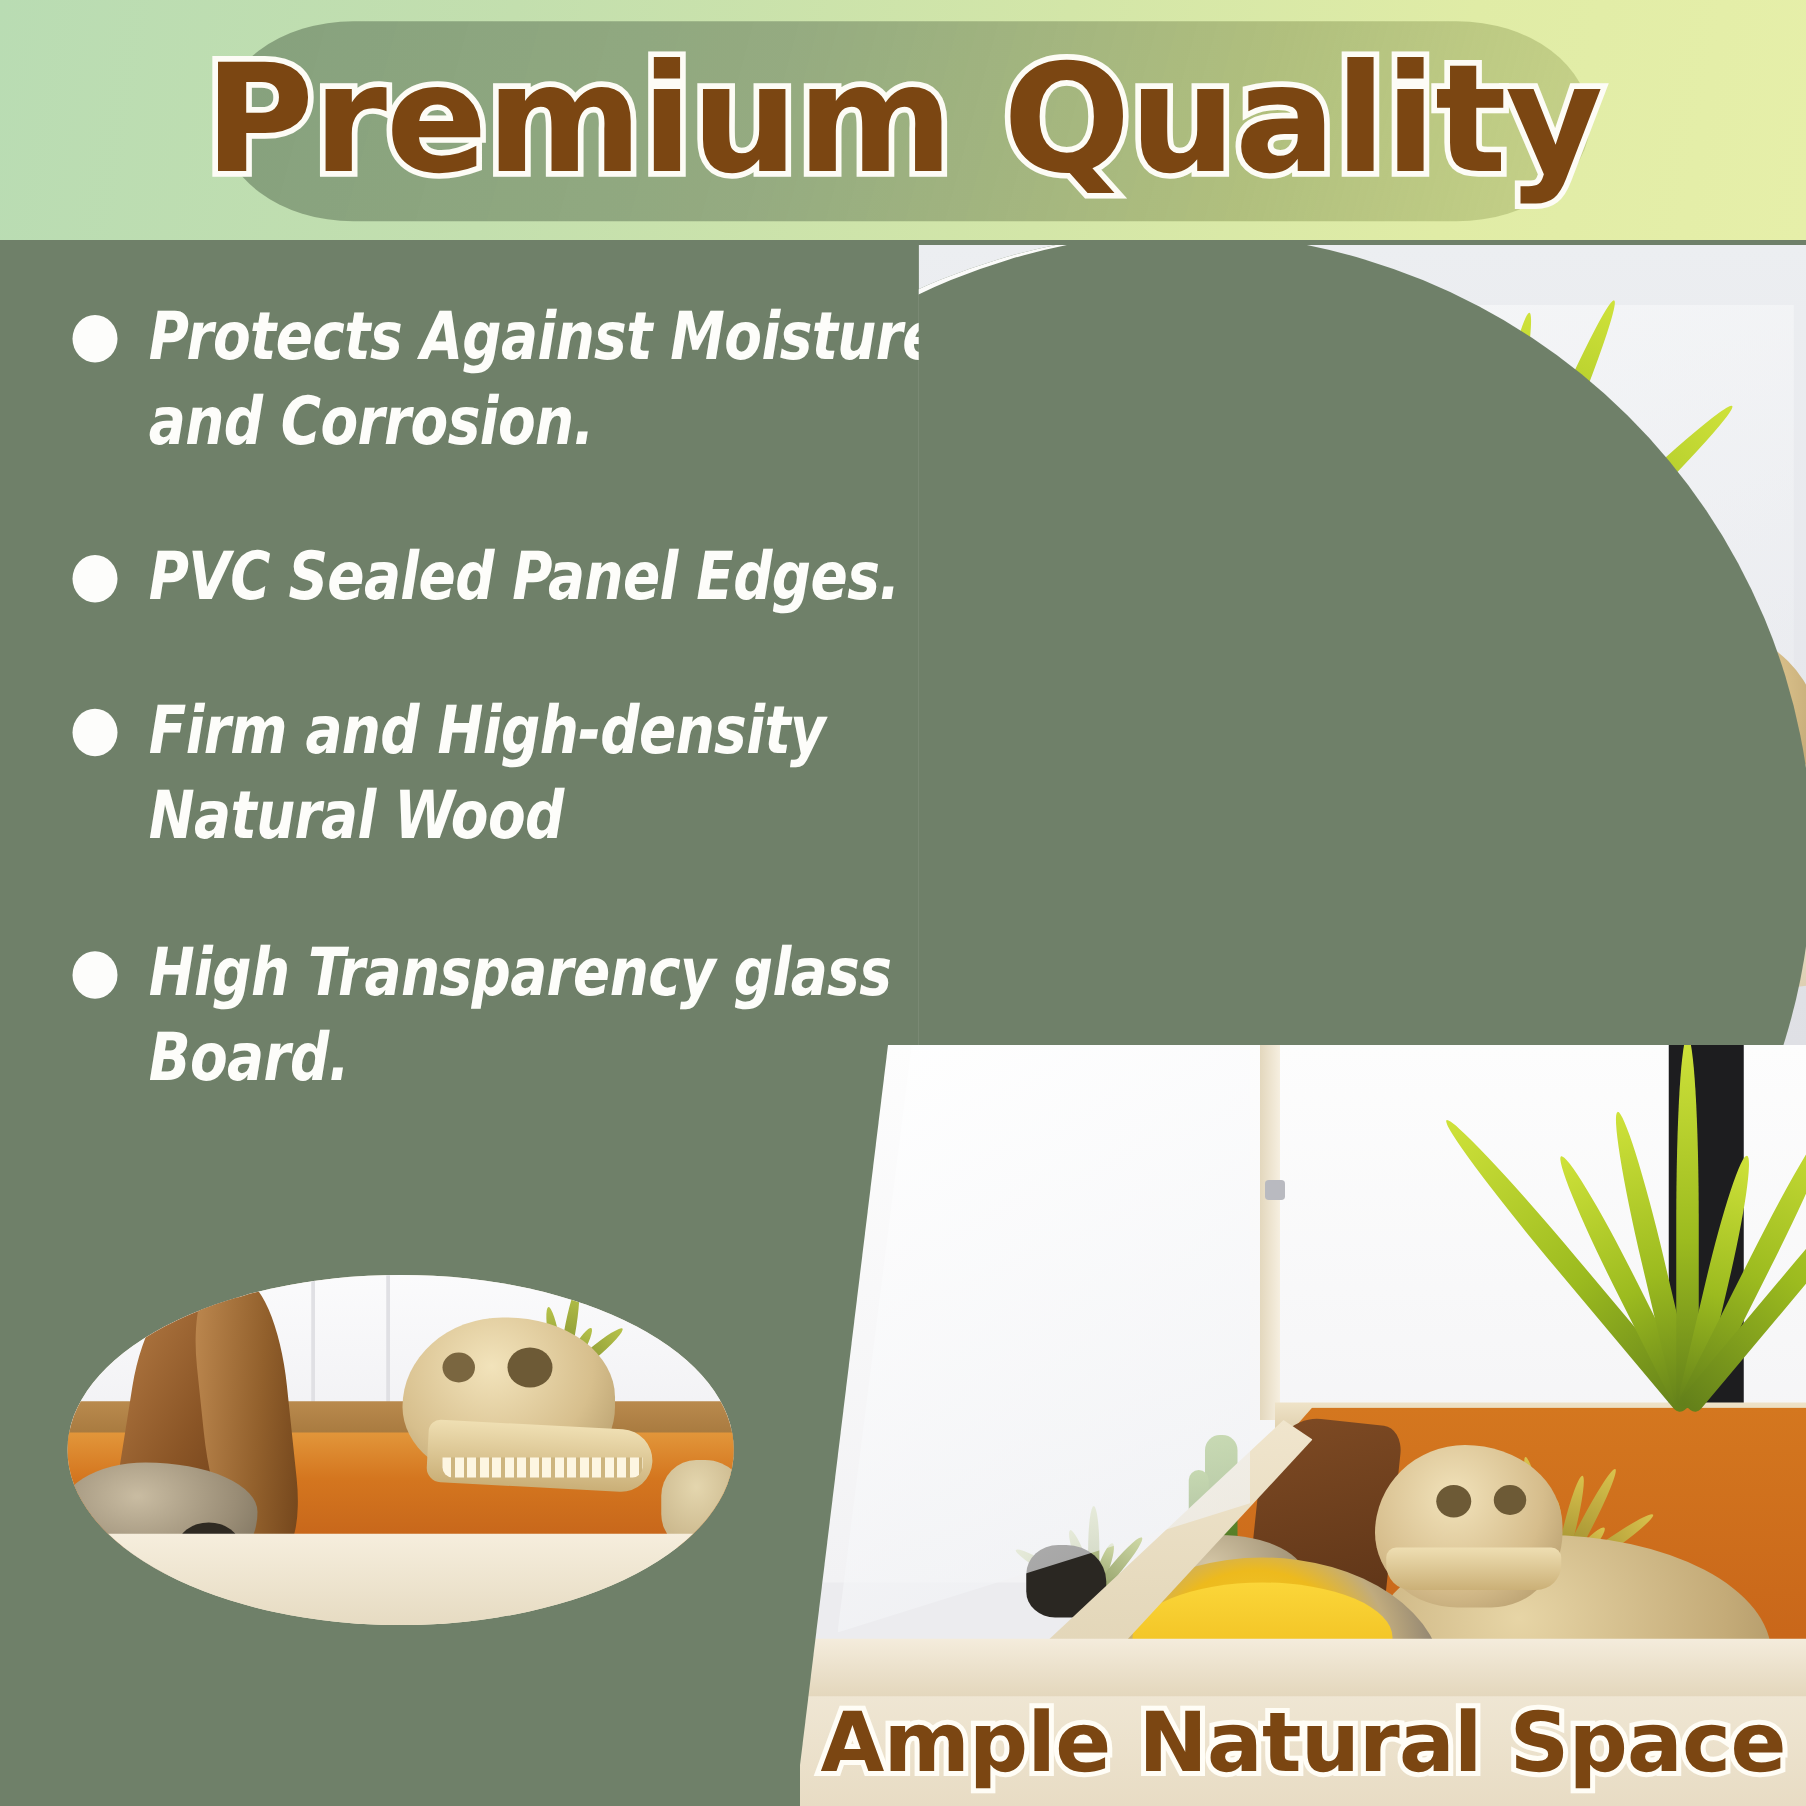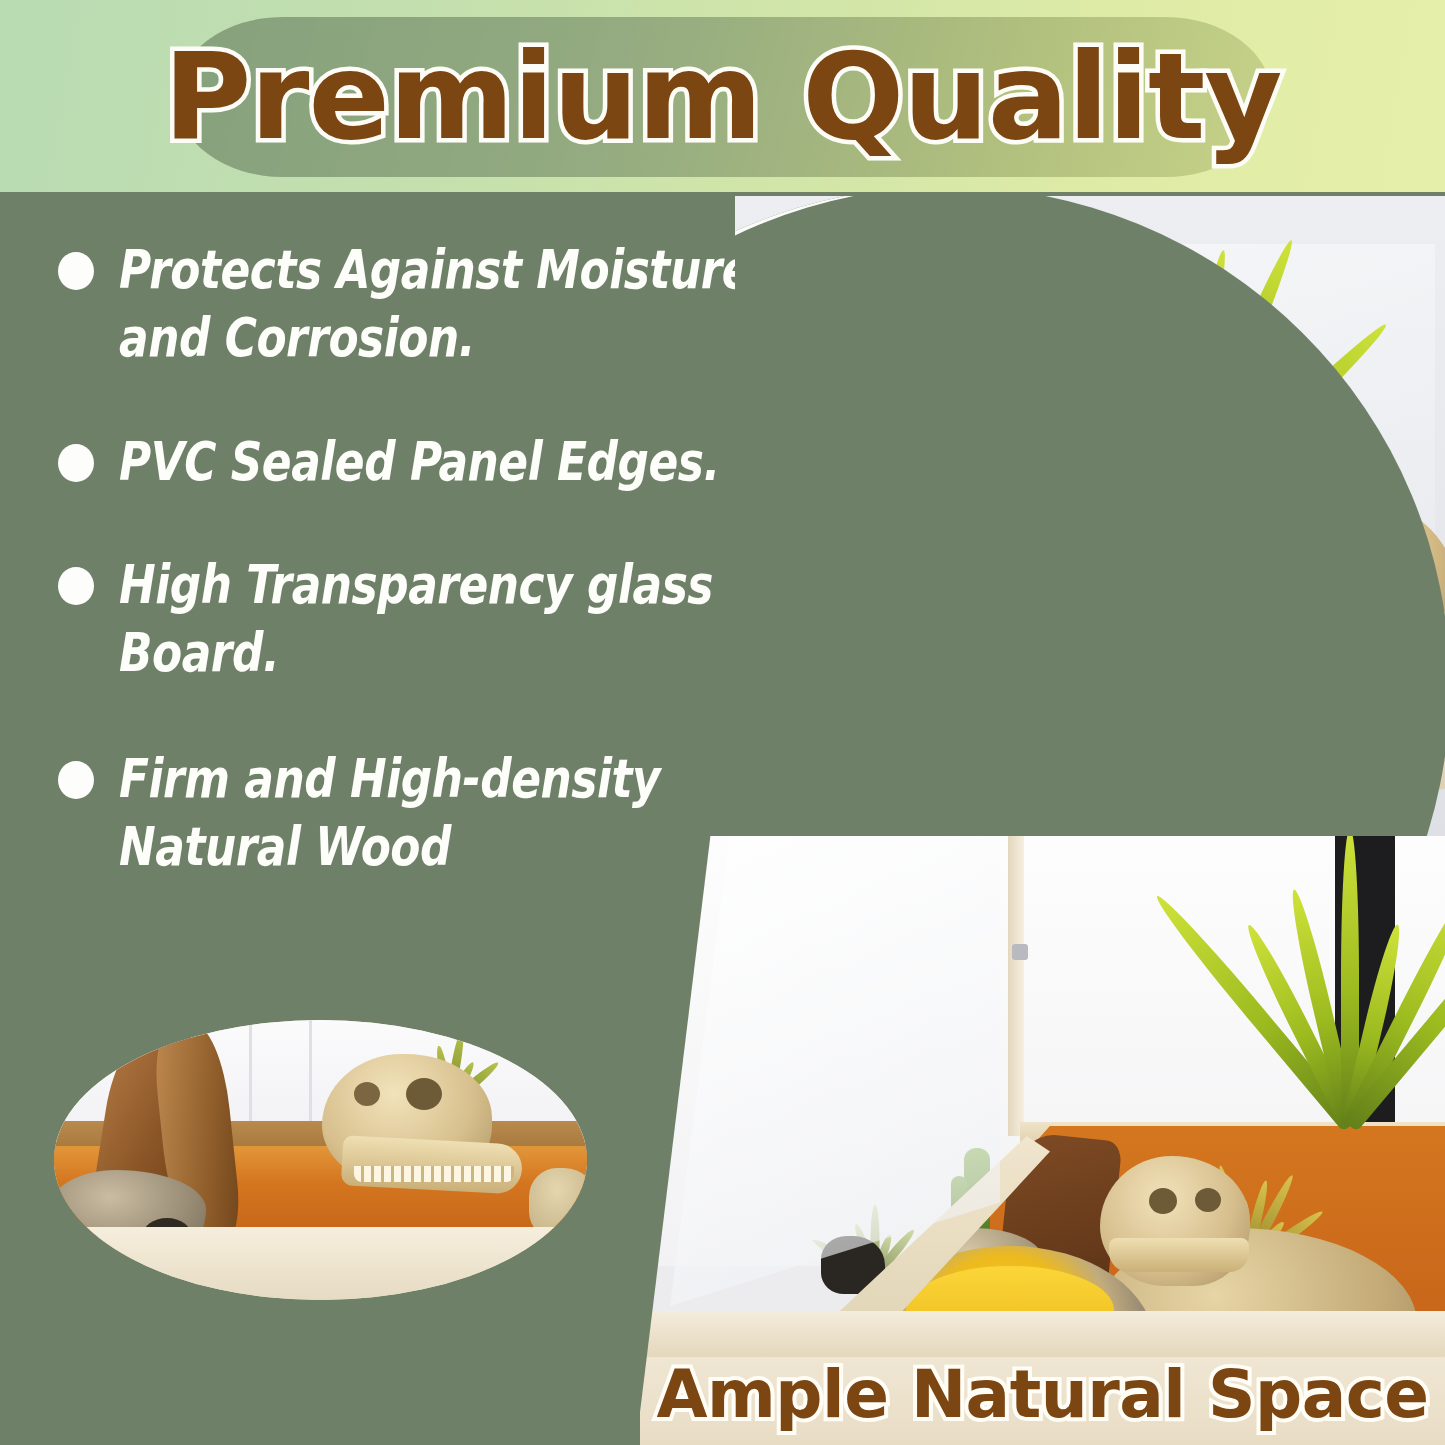--- a/index.html
+++ b/index.html
@@ -188,25 +188,25 @@
     <div class="feature">
       <span class="bullet"></span>
       <span class="feature-text">Protects Against Moisture and Corrosion.</span>
     </div>
     <div class="feature">
       <span class="bullet"></span>
       <span class="feature-text">PVC Sealed Panel Edges.</span>
     </div>
     <div class="feature">
       <span class="bullet"></span>
-      <span class="feature-text">High Transparency glass Board.</span>
+      <span class="feature-text">Firm and High-density Natural Wood</span>
     </div>
     <div class="feature">
       <span class="bullet"></span>
-      <span class="feature-text">Firm and High-density Natural Wood</span>
+      <span class="feature-text">High Transparency glass Board.</span>
     </div>
   </div>
 
   <div class="photo-top">
     <div class="photo-top-inner">
       <div class="tt-wall"></div>
       <div class="tt-glass"></div>
       <div class="tt-post"></div>
       <div class="tt-back-wood"></div>
       <div class="tt-sand"></div>

